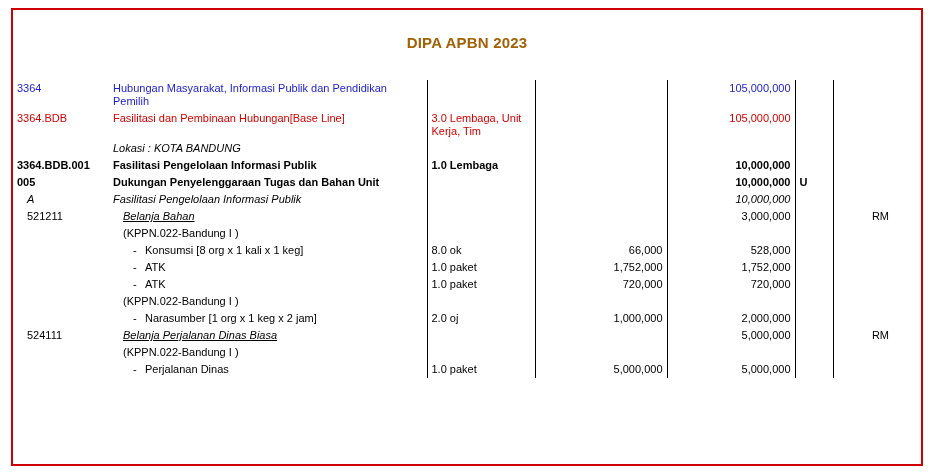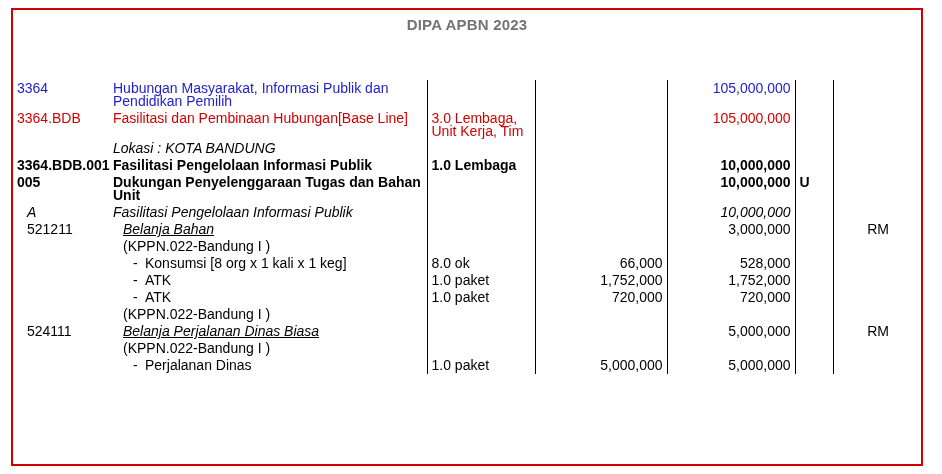--- a/index.html
+++ b/index.html
@@ -26,32 +26,32 @@
     width: 912px;
     height: 458px;
     border: 2px solid #d10000;
     box-sizing: border-box;
     overflow: hidden;
   }
   .doc-title {
     text-align: center;
     font-size: 15px;
     font-weight: bold;
-    color: #737373;
-    padding-top: 6px;
+    color: #a16207;
+    padding-top: 24px;
     letter-spacing: 0.2px;
   }
   table.sheet {
     position: absolute;
     left: 0;
     top: 70px;
     width: 736px;
     border-collapse: collapse;
     table-layout: fixed;
-    font-size: 14px;
+    font-size: 11px;
   }
   table.sheet td {
     vertical-align: top;
     padding: 2px 4px 2px 4px;
     line-height: 13px;
     border: 0;
   }
   
   .col-code   { width: 96px; }
   .col-desc   { width: 318px; border-right: 1px solid #000; }
@@ -216,20 +216,29 @@
         <tr>
           <td class="col-code"></td>
           <td class="col-desc indent1">(KPPN.022-Bandung I )</td>
           <td class="col-vol r-center"></td>
           <td class="col-price r-right"></td>
           <td class="col-total r-right"></td>
           <td class="col-sd r-center"></td>
           <td class="col-src r-right"></td>
         </tr>
 
+        <tr>
+          <td class="col-code"></td>
+          <td class="col-desc indent1"><span class="bullet-dash">-</span><span>Narasumber [1 org x 1 keg x 2 jam]</span></td>
+          <td class="col-vol r-center">2.0 oj</td>
+          <td class="col-price r-right">1,000,000</td>
+          <td class="col-total r-right">2,000,000</td>
+          <td class="col-sd r-center"></td>
+          <td class="col-src r-right"></td>
+        </tr>
 
         <tr>
           <td class="col-code indent1">524111</td>
           <td class="col-desc uline indent1"><span class="t">Belanja Perjalanan Dinas Biasa</span></td>
           <td class="col-vol r-center"></td>
           <td class="col-price r-right"></td>
           <td class="col-total r-right">5,000,000</td>
           <td class="col-sd r-center"></td>
           <td class="col-src r-right">RM</td>
         </tr>

